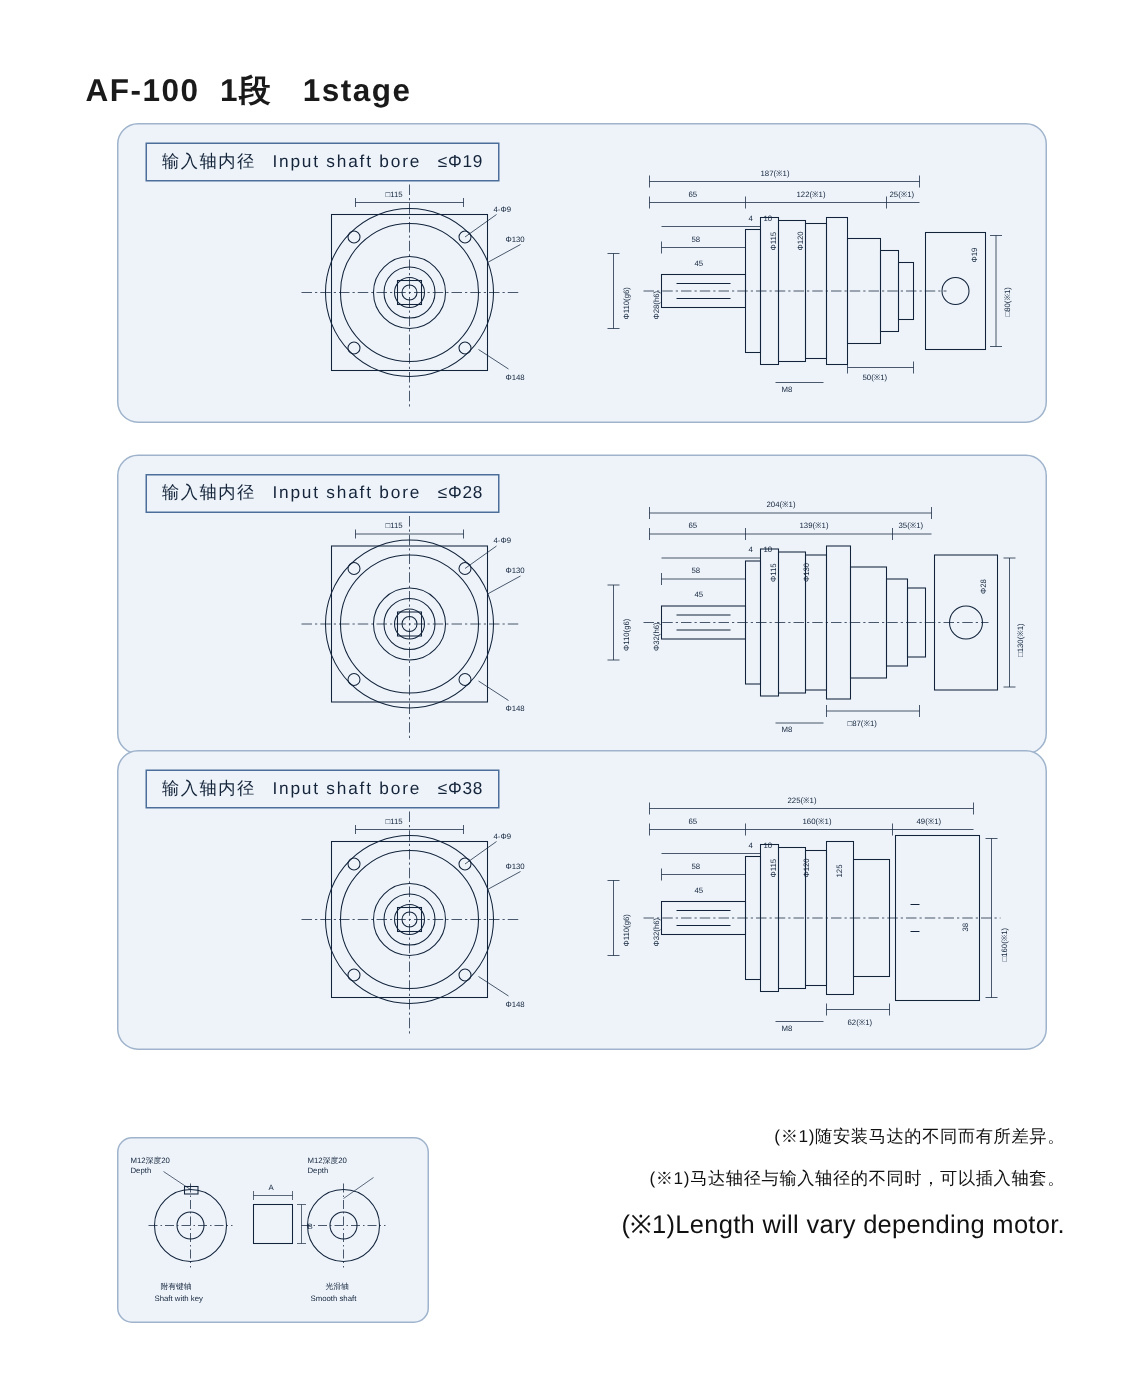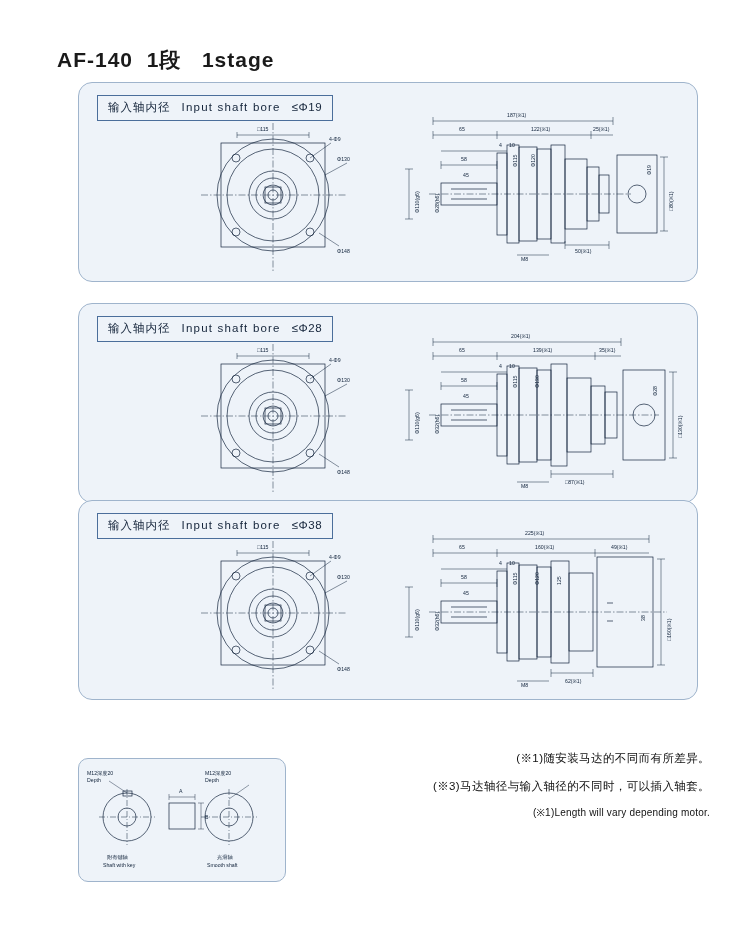--- a/index.html
+++ b/index.html
@@ -40,32 +40,32 @@
   .bore-label .en{letter-spacing:1.2px;}
   .dwg{position:absolute;}
   .dwg svg{display:block;}
   .notes{
     position:absolute;left:310px;top:752px;width:400px;
     font-size:11.5px;line-height:1.05;
     color:#111;
     text-align:right;
   }
   .notes div{margin-bottom:16px;letter-spacing:.4px;}
-  .notes .en{font-size:10px;letter-spacing:.2px;}
+  .notes .en{font-size:17px;letter-spacing:.2px;}
   .keybox{
     position:absolute;left:78px;top:758px;width:208px;height:124px;
     background:#eef3f9;border:1px solid #9fb4cc;border-radius:10px;
     box-sizing:border-box;
   }
   .t{font-size:5.2px;fill:#12243c;font-family:"Liberation Sans",sans-serif;}
 </style>
 </head>
 <body>
 
-<div class="page-title">AF-140  1段   1stage</div>
+<div class="page-title">AF-100  1段   1stage</div>
 
 <div class="panel panel-1">
   <div class="bore-label">
     <span class="cn">输入轴内径</span>
     &nbsp;&nbsp;<span class="en">Input shaft bore</span>
     &nbsp;&nbsp;<span>≤Φ19</span>
   </div>
 
   <div class="dwg" style="left:100px;top:30px;">
     <svg width="200" height="165" viewBox="0 0 200 165">
@@ -427,15 +427,15 @@
     <text class="t" x="126" y="60">B</text>
     <text class="t" x="28" y="100">附有键轴</text>
     <text class="t" x="24" y="108">Shaft with key</text>
     <text class="t" x="138" y="100">光滑轴</text>
     <text class="t" x="128" y="108">Smooth shaft</text>
   </svg>
 </div>
 
 <div class="notes">
   <div>(※1)随安装马达的不同而有所差异。</div>
-  <div>(※3)马达轴径与输入轴径的不同时，可以插入轴套。</div>
+  <div>(※1)马达轴径与输入轴径的不同时，可以插入轴套。</div>
   <div class="en">(※1)Length will vary depending motor.</div>
 </div>
 
 </body></html>

